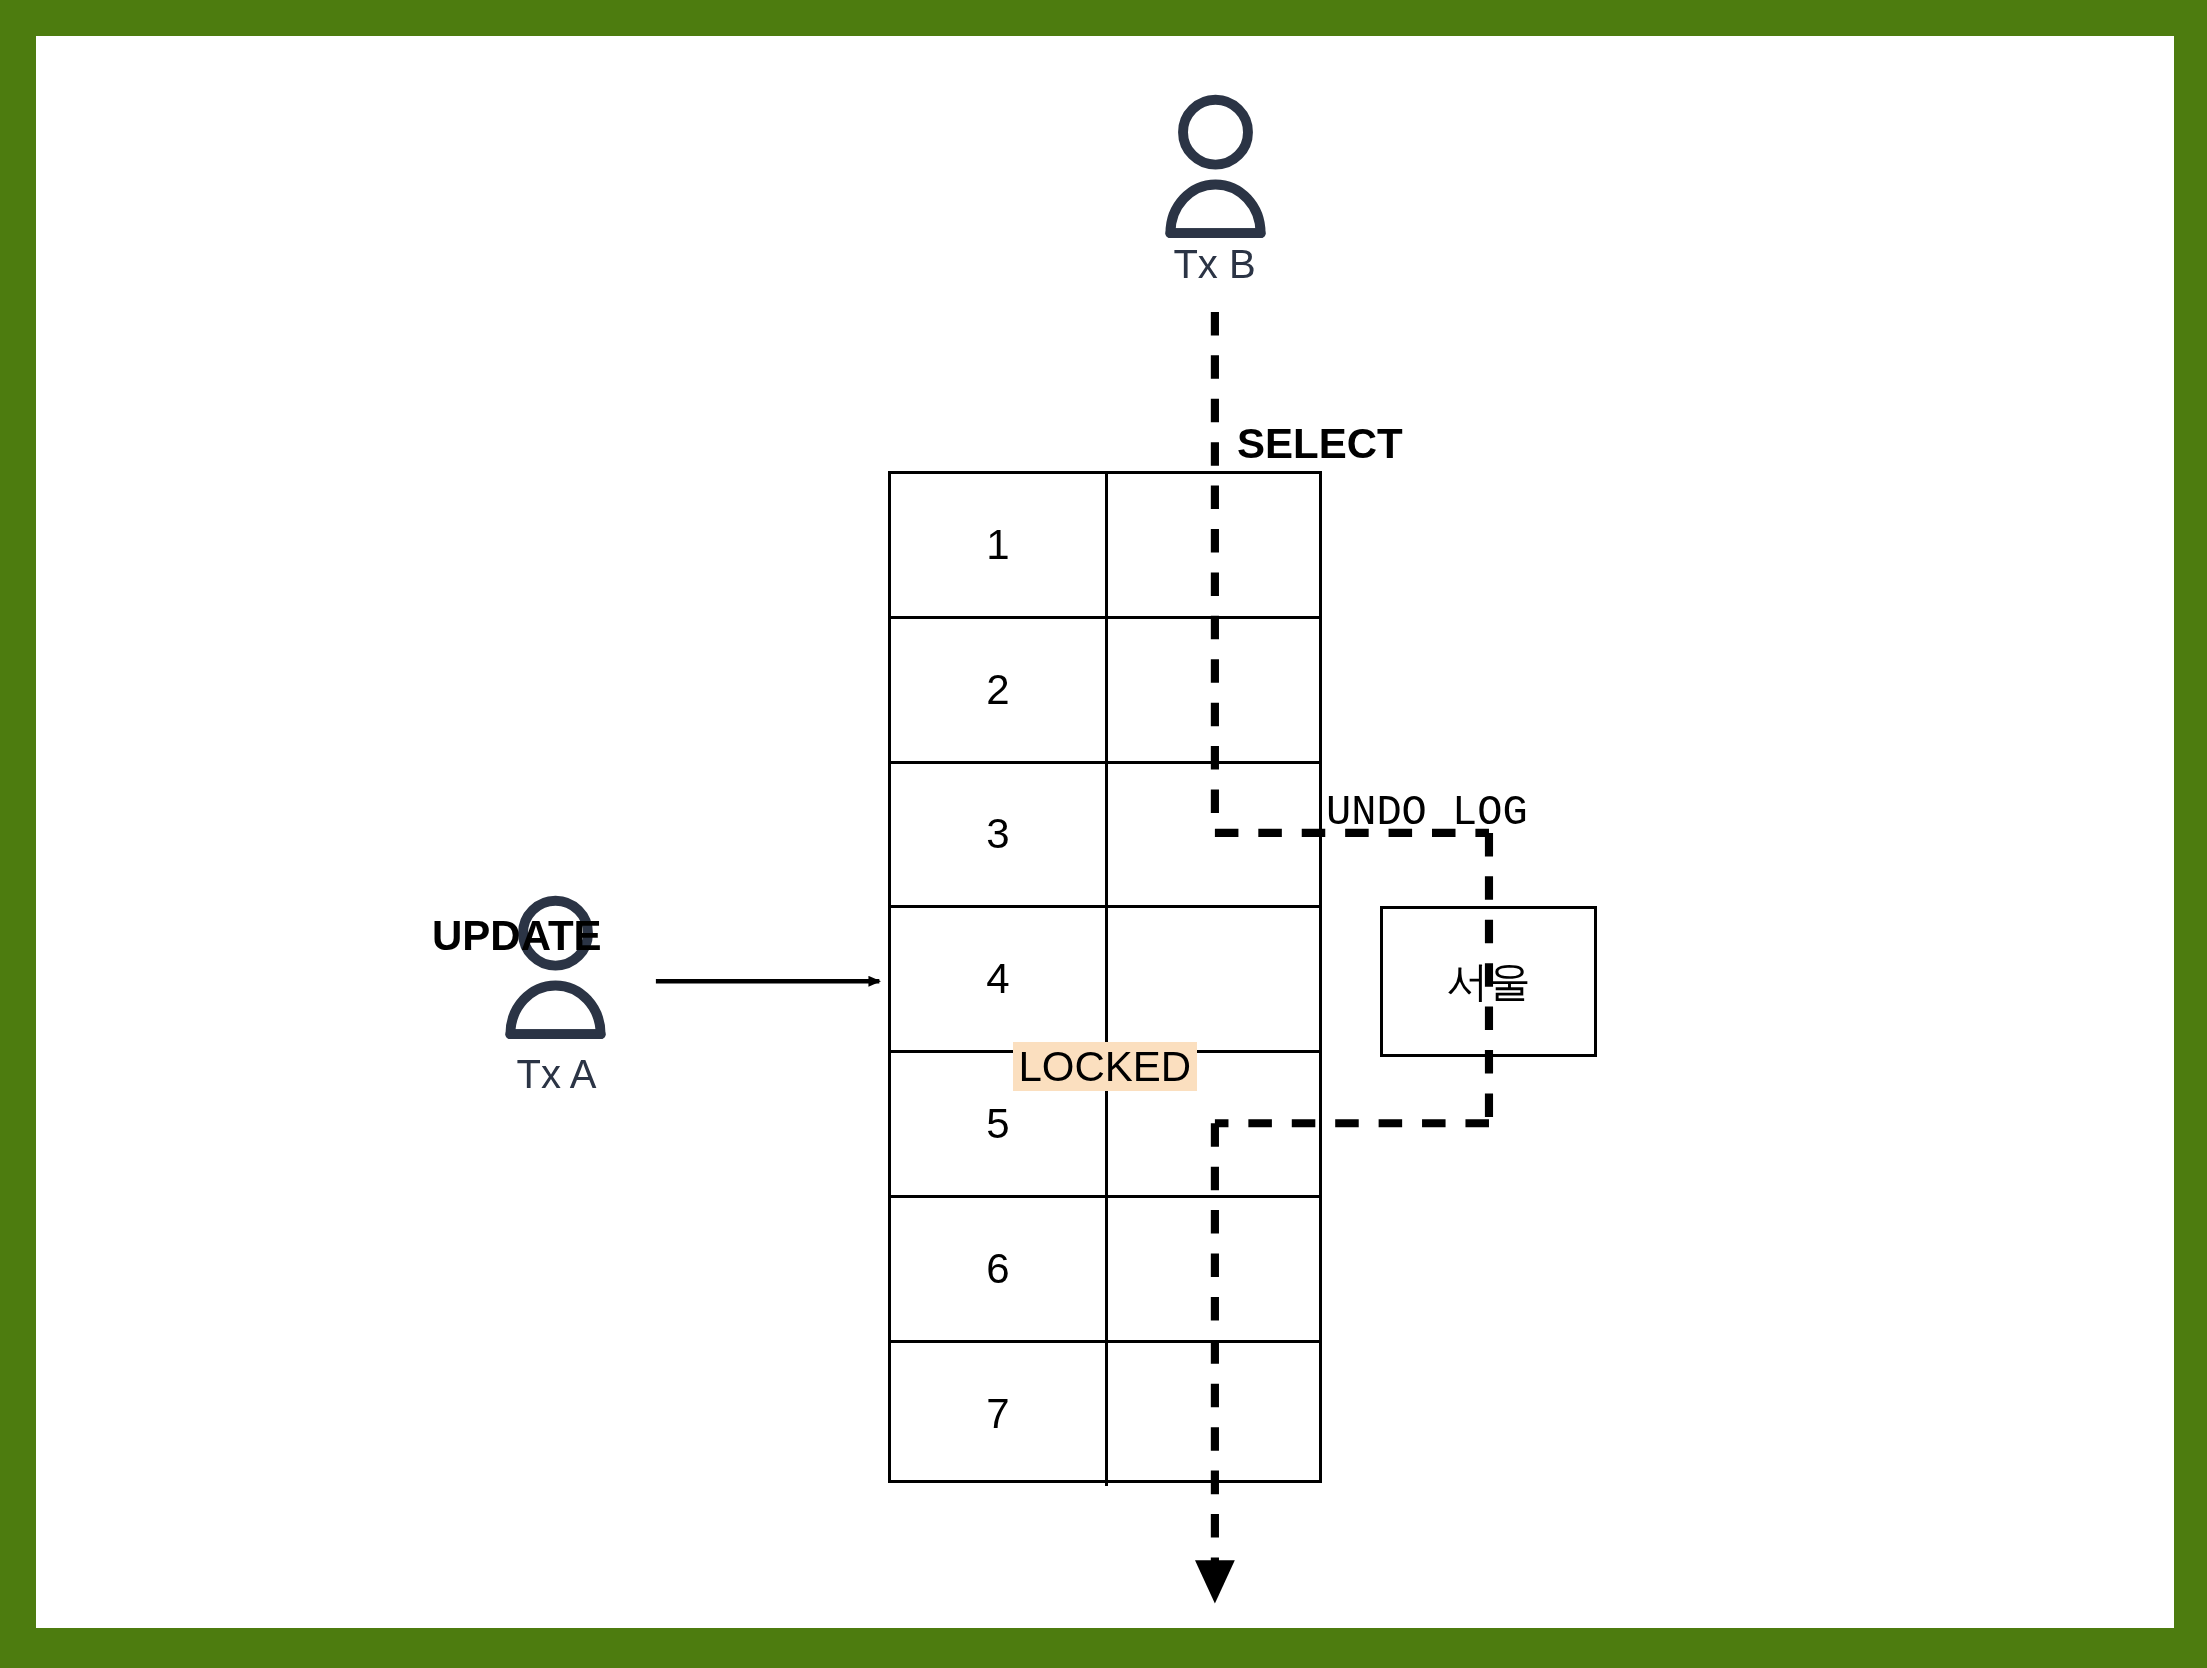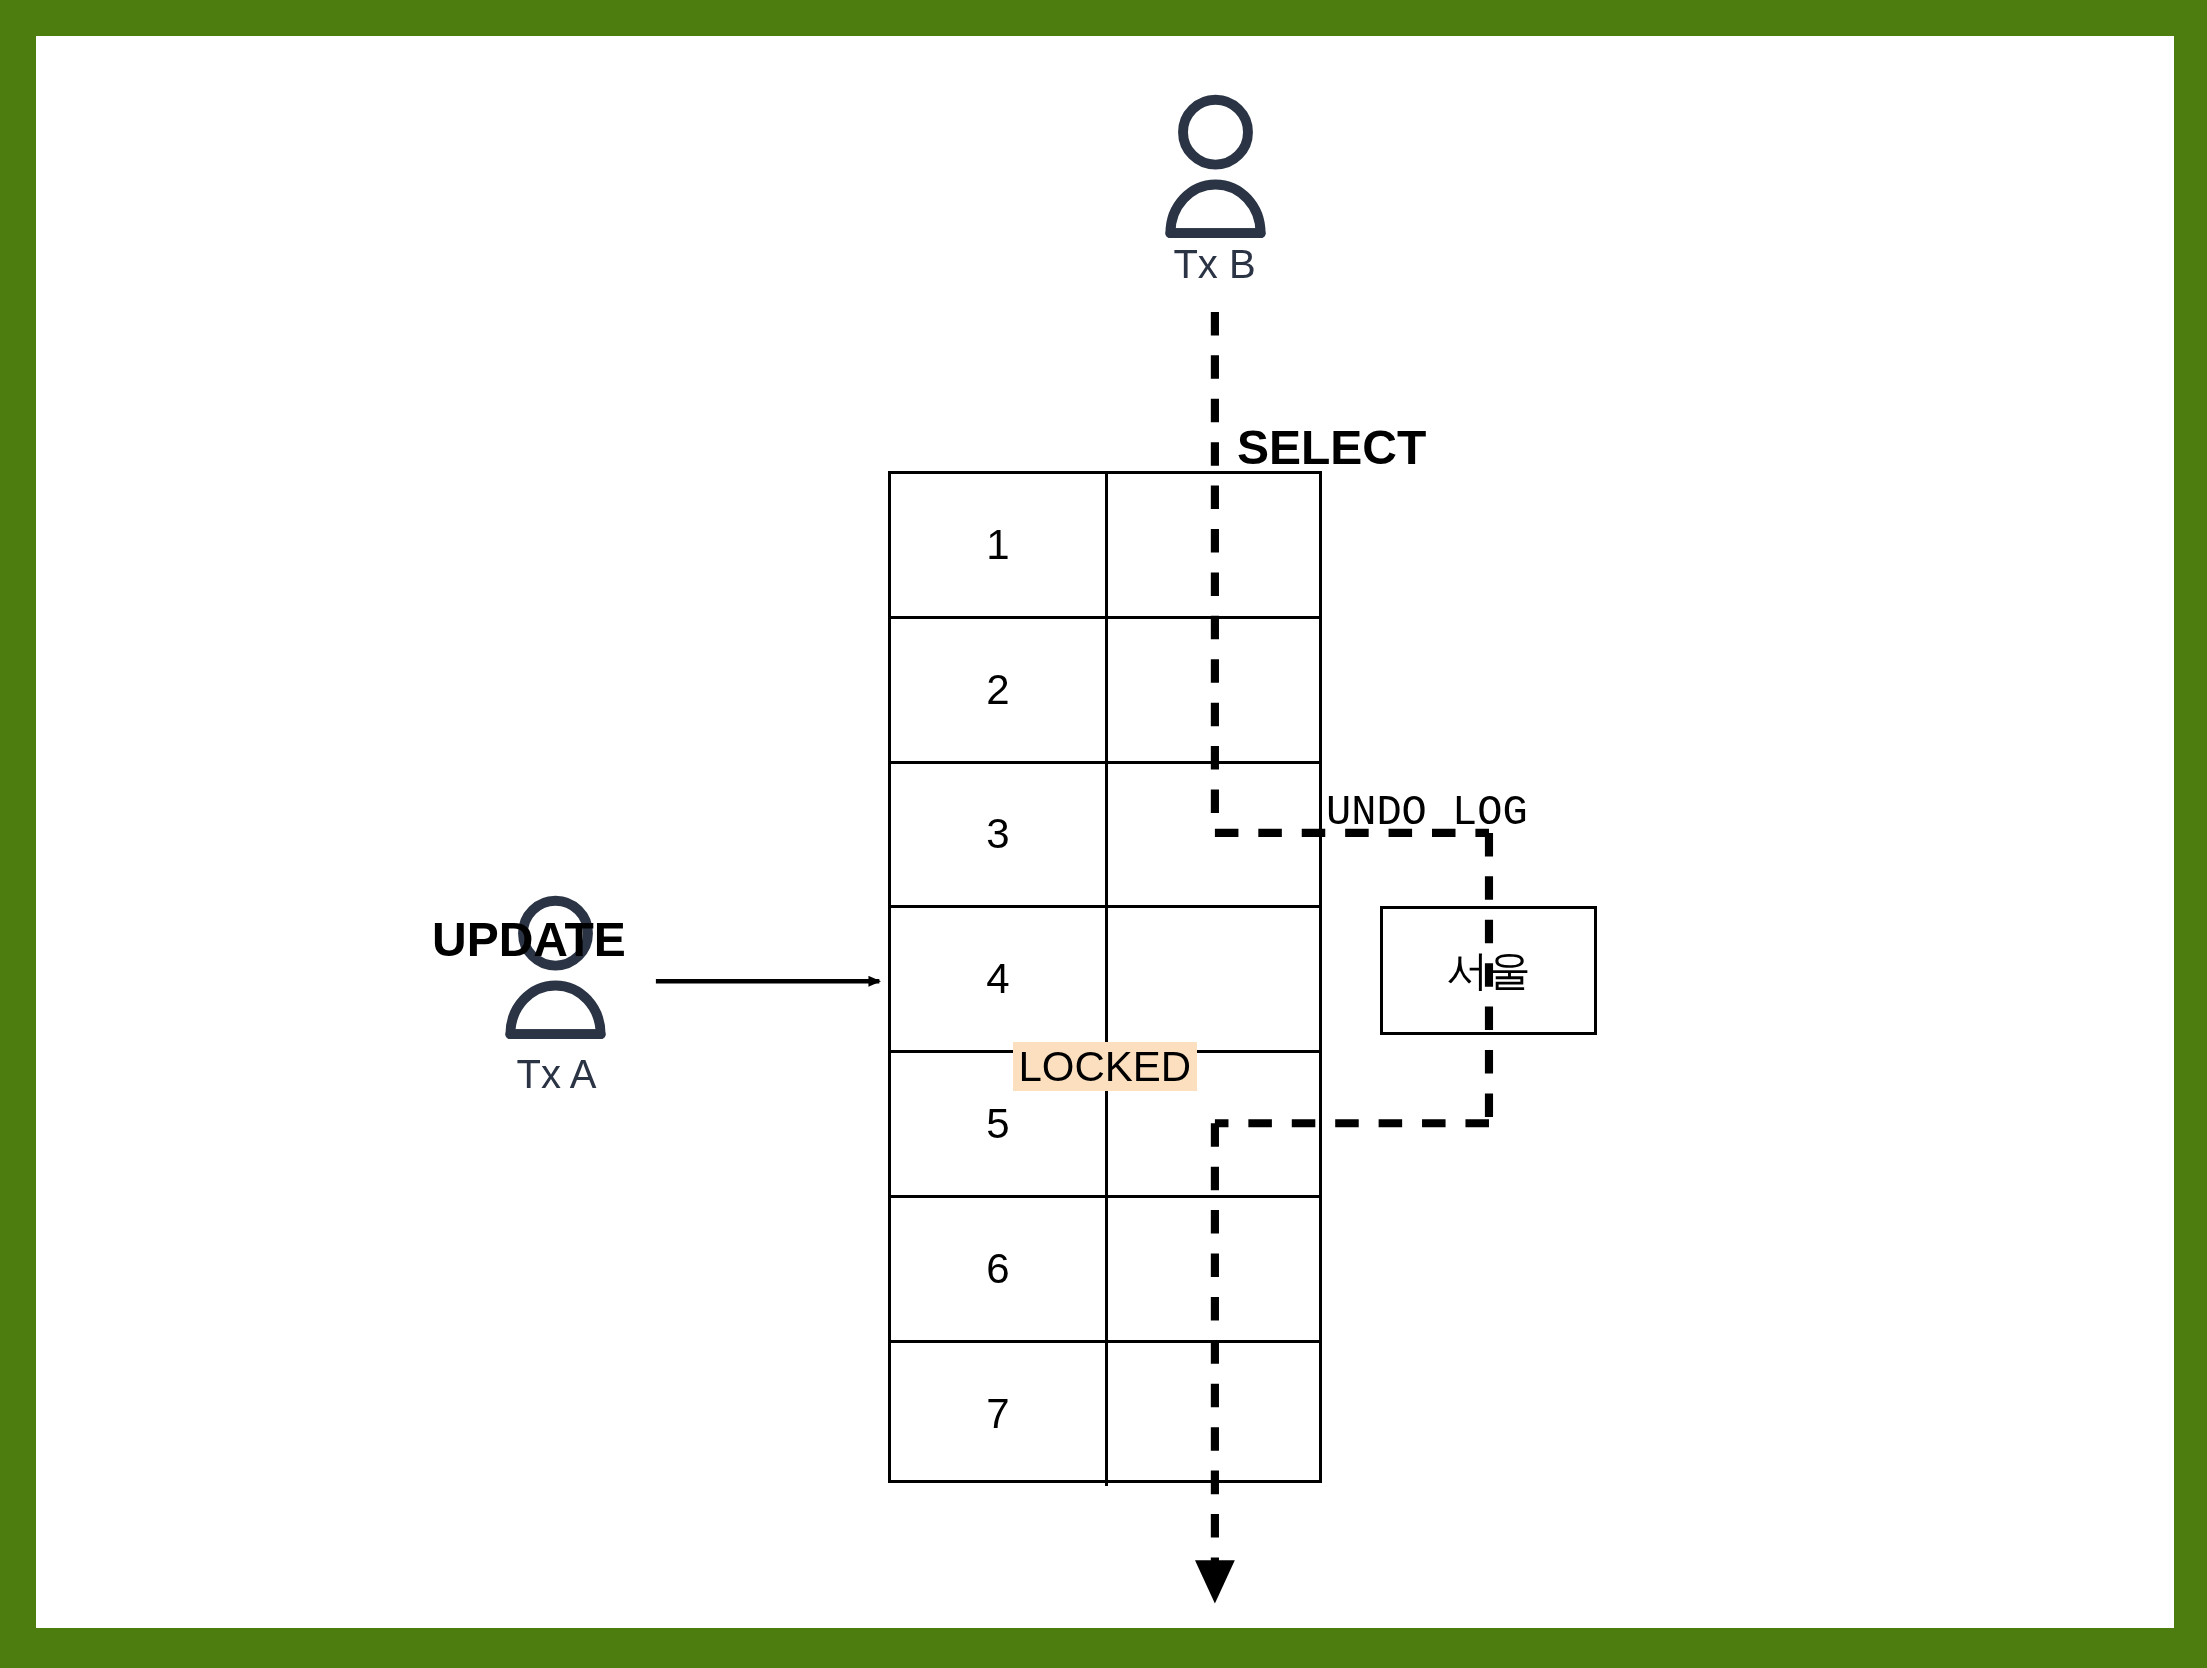--- a/index.html
+++ b/index.html
@@ -110,21 +110,21 @@
     position: absolute;
     font-size: 42px;
     color: #000000;
     white-space: nowrap;
   }
 
   
   .cmd-label {
     position: absolute;
     font-weight: bold;
-    font-size: 48px;
+    font-size: 42px;
     color: #000000;
     white-space: nowrap;
   }
 
   
   #lines {
     position: absolute;
     left: 0; top: 0;
     width: 2138px;
     height: 1592px;
@@ -225,19 +225,19 @@
       <div class="tbl-row last" style="top:868px; height:144px; width:100%;">
         <div class="cell-id" style="width:217px;">7</div>
         <div class="cell-val" style="left:217px; width:213px;"></div>
       </div>
     </div>
 
     <div id="locked-badge" style="left:977px; top:985px;margin-top:21px;">LOCKED</div>
 
     <div id="undo-log-label" style="left:1290px; top:753px;font-family:Liberation Mono, monospace;">UNDO LOG</div>
 
-    <div id="undo-box" style="left:1344px; top:870px; width:217px; height:129px;">
+    <div id="undo-box" style="left:1344px; top:870px; width:217px; height:151px;">
       <span>서울</span>
     </div>
 
   </div>
 </div>
 
 
 </body></html>

